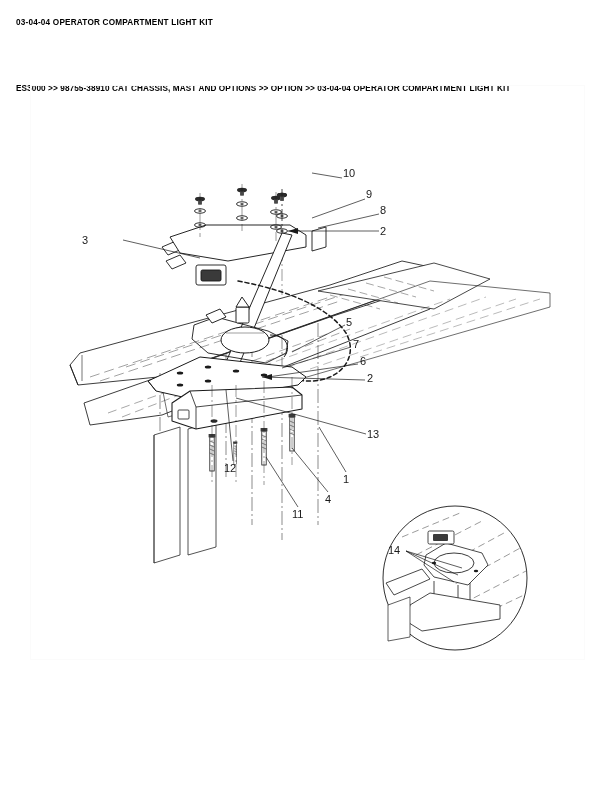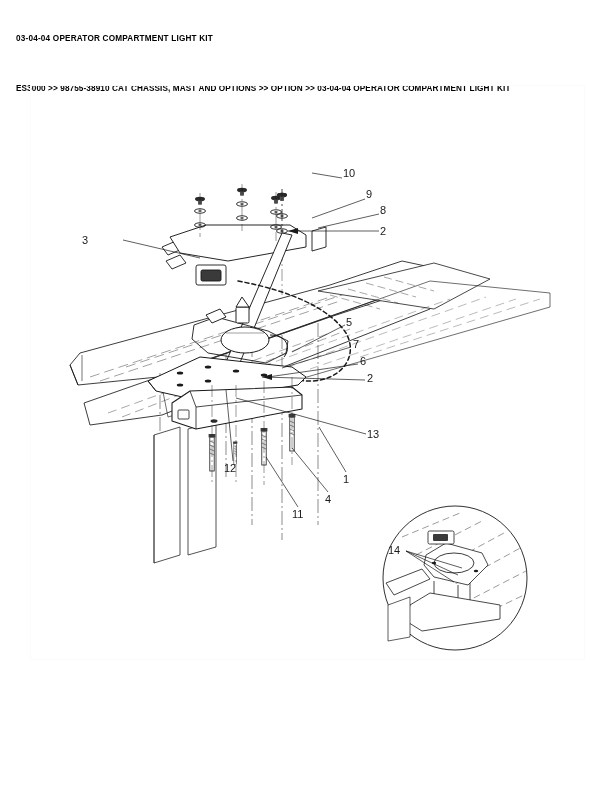--- a/index.html
+++ b/index.html
@@ -22,21 +22,20 @@
     height: 792px;
   }
   .hdr-title {
     position: absolute;
     left: 16px;
     top: 18px;
     font-size: 8.2px;
     font-weight: bold;
     letter-spacing: 0.2px;
     white-space: nowrap;
-    margin-top: 16px;
   }
   .hdr-breadcrumb {
     position: absolute;
     left: 16px;
     top: 40px;
     font-size: 8.2px;
     font-weight: bold;
     letter-spacing: 0.1px;
     white-space: nowrap;
     margin-top: 44px;

